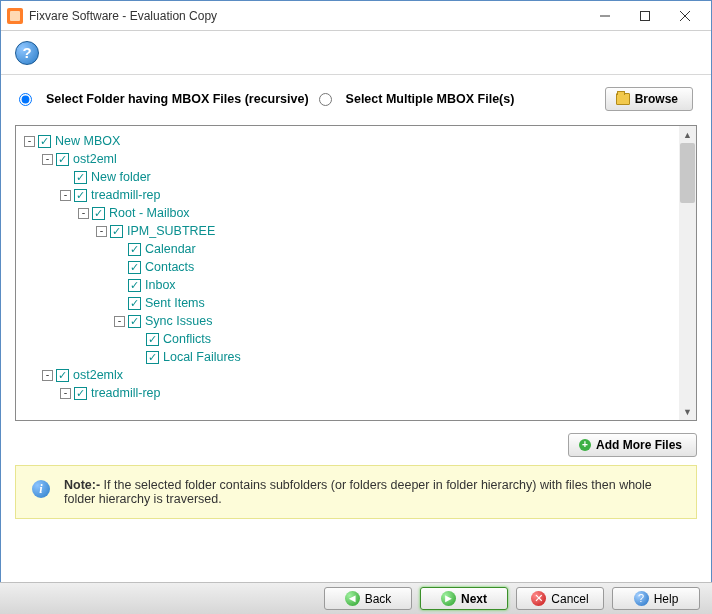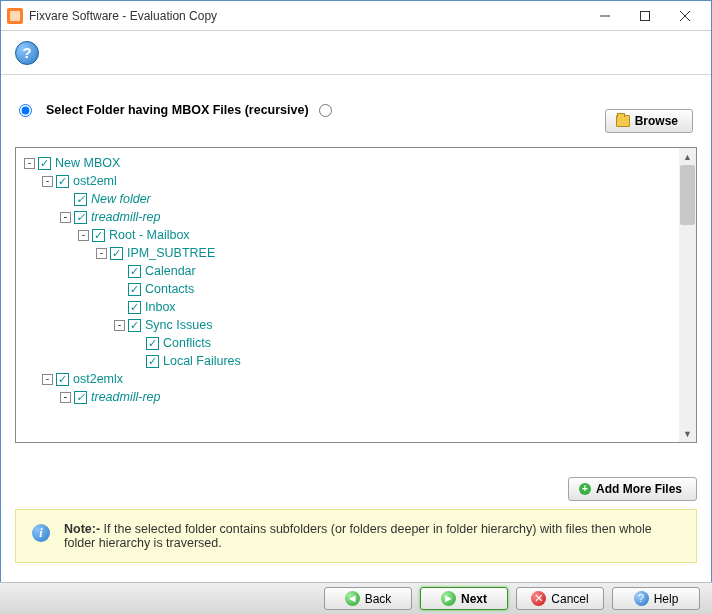--- a/index.html
+++ b/index.html
@@ -9,38 +9,38 @@
   .titlebar .logo::before { content: ""; position: absolute; left: 3px; top: 3px; width: 10px; height: 10px; background: #ffd9b3; border-radius: 1px; }
   .titlebar .title { font-size: 12px; color: #333; flex: 1; }
   .titlebar .winbtn { width: 40px; height: 28px; display: flex; align-items: center; justify-content: center; font-size: 14px; color: #333; }
   .winbtn svg { stroke: #333; stroke-width: 1; fill: none; }
   .header { height: 44px; display: flex; align-items: center; padding: 0 14px; color: #0b63a8; font-size: 13px; border-bottom: 1px solid #d8d8d8; }
   .header .qicon { width: 24px; height: 24px; border-radius: 50%; background: radial-gradient(circle at 30% 30%, #8fc6ff, #2a7cc7); color: #fff; display: flex; align-items: center; justify-content: center; font-weight: bold; font-size: 15px; margin-right: 12px; border: 1px solid #1a5a95; }
   .radio-row { display: flex; align-items: center; padding: 12px 18px 4px; gap: 10px; }
   .radio-group { display: flex; align-items: center; gap: 14px; font-size: 12.5px; font-weight: bold; color: #000; }
   .radio-group input { margin: 0; }
   .browse-btn { margin-left: auto; }
-  .btn { height: 24px; padding: 0 14px 0 10px; background: linear-gradient(#fefefe, #e4e4e4); border: 1px solid #a4a4a4; border-radius: 3px; font-size: 12px; font-weight: bold; display: inline-flex; align-items: center; gap: 5px; cursor: default; margin-top: 22px; }
+  .btn { height: 24px; padding: 0 14px 0 10px; background: linear-gradient(#fefefe, #e4e4e4); border: 1px solid #a4a4a4; border-radius: 3px; font-size: 12px; font-weight: bold; display: inline-flex; align-items: center; gap: 5px; cursor: default; }
   .btn .bicon { width: 14px; height: 12px; background: #f2c94c; border: 1px solid #b38b1a; border-radius: 1px; position: relative; }
   .btn .bicon::before { content: ""; position: absolute; left: 0; top: -3px; width: 6px; height: 3px; background: #f2c94c; border: 1px solid #b38b1a; border-bottom: none; border-radius: 1px 1px 0 0; }
   .tree-wrap { margin: 10px 14px; border: 1px solid #8a8a8a; height: 296px; position: relative; background: #fff; }
   .tree-scroll { position: absolute; right: 0; top: 0; bottom: 0; width: 17px; background: #f0f0f0; }
   .tree-scroll .thumb { position: absolute; left: 1px; right: 1px; top: 17px; height: 60px; background: #c8c8c8; border-radius: 2px; }
   .tree-scroll .arr { position: absolute; left: 0; right: 0; height: 17px; display: flex; align-items: center; justify-content: center; color: #606060; font-size: 9px; }
   .tree-scroll .arr.up { top: 0; }
   .tree-scroll .arr.down { bottom: 0; }
   .tree { padding: 6px 4px; font-size: 12.5px; color: #0a8f8f; line-height: 18px; overflow: hidden; }
   .node { display: flex; align-items: center; height: 18px; white-space: nowrap; }
   .toggle { width: 11px; height: 11px; border: 1px solid #888; display: inline-flex; align-items: center; justify-content: center; font-size: 10px; line-height: 1; color: #333; margin-right: 3px; background: #fff; font-family: monospace; }
   .toggle.empty { border: none; background: transparent; }
   .chk { width: 13px; height: 13px; border: 1px solid #0a8f8f; display: inline-flex; align-items: center; justify-content: center; margin-right: 4px; font-size: 11px; color: #0a8f8f; background: #fff; }
   .chk::before { content: "✓"; }
   .lvl0 { padding-left: 4px; }
   .lvl1 { padding-left: 22px; }
-  .lvl2 { padding-left: 40px; font-style: italic; }
+  .lvl2 { padding-left: 40px; }
   .lvl3 { padding-left: 58px; }
   .lvl4 { padding-left: 76px; }
   .lvl5 { padding-left: 94px; }
   .lvl6 { padding-left: 112px; }
   .add-row { display: flex; justify-content: flex-end; padding: 2px 14px 8px; }
   .add-row .btn .plus { width: 12px; height: 12px; border-radius: 50%; background: #3cb043; color: #fff; font-size: 10px; display: flex; align-items: center; justify-content: center; line-height: 1; }
   .note { margin: 0 14px 10px; background: #fdfcd9; border: 1px solid #e8e590; padding: 12px 16px; display: flex; gap: 14px; align-items: flex-start; color: #333; font-size: 12.5px; }
   .note .iicon { width: 18px; height: 18px; border-radius: 50%; background: radial-gradient(circle at 30% 30%, #8cc4ff, #2a7cc7); color: #fff; font-weight: bold; font-style: italic; display: flex; align-items: center; justify-content: center; font-size: 12px; font-family: Georgia, serif; margin-top: 2px; flex-shrink: 0; }
   .note b { font-weight: bold; }
   .footer { position: absolute; bottom: 0; left: 0; right: 0; height: 32px; background: linear-gradient(#efefef, #d6d6d6); border-top: 1px solid #bfbfbf; display: flex; align-items: center; justify-content: flex-end; gap: 8px; padding: 0 12px; }
@@ -80,20 +80,21 @@
   <div class="qicon">?</div>
 </div>
 
 <div class="radio-row">
   <label class="radio-group">
     <input type="radio" name="mode" checked="" style="">
     <span>Select Folder having MBOX Files (recursive)</span>
   </label>
   <label class="radio-group">
     <input type="radio" name="mode" style="">
+    <span>Select Multiple MBOX File(s)</span>
   </label>
   <div class="btn browse-btn">
     <span class="bicon"></span>
     <span>Browse</span>
   </div>
 </div>
 
 <div class="tree-wrap">
   <div class="tree">
     <div class="node lvl0">
@@ -135,20 +136,25 @@
         <span class="toggle empty"></span>
         <span class="chk"></span>
         <span>Contacts</span>
       </div>
     <div class="node lvl5">
         <span class="toggle empty"></span>
         <span class="chk"></span>
         <span>Inbox</span>
       </div>
     <div class="node lvl5">
+        <span class="toggle empty"></span>
+        <span class="chk"></span>
+        <span>Sent Items</span>
+      </div>
+    <div class="node lvl5">
         <span class="toggle">-</span>
         <span class="chk"></span>
         <span>Sync Issues</span>
       </div>
     <div class="node lvl6">
         <span class="toggle empty"></span>
         <span class="chk"></span>
         <span>Conflicts</span>
       </div>
     <div class="node lvl6">

